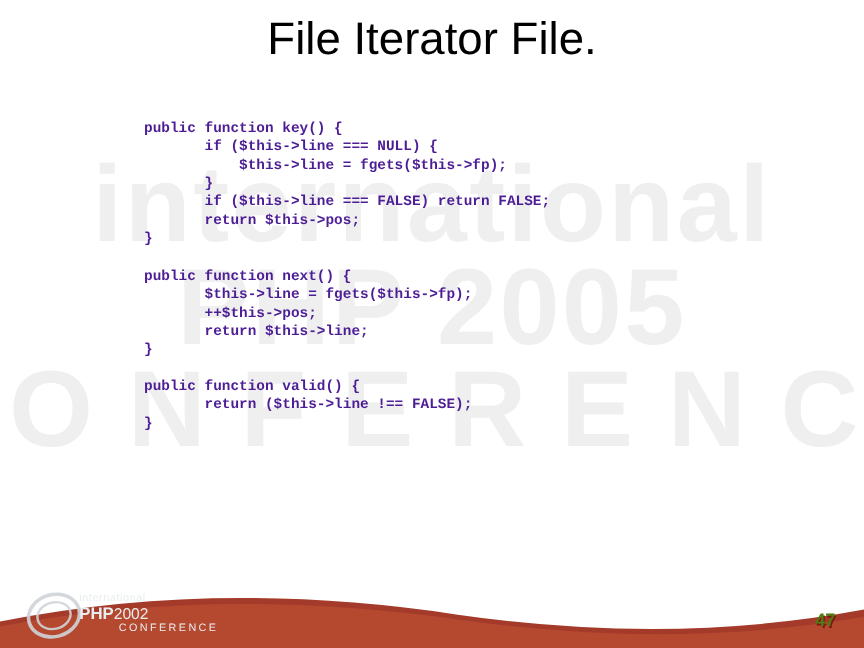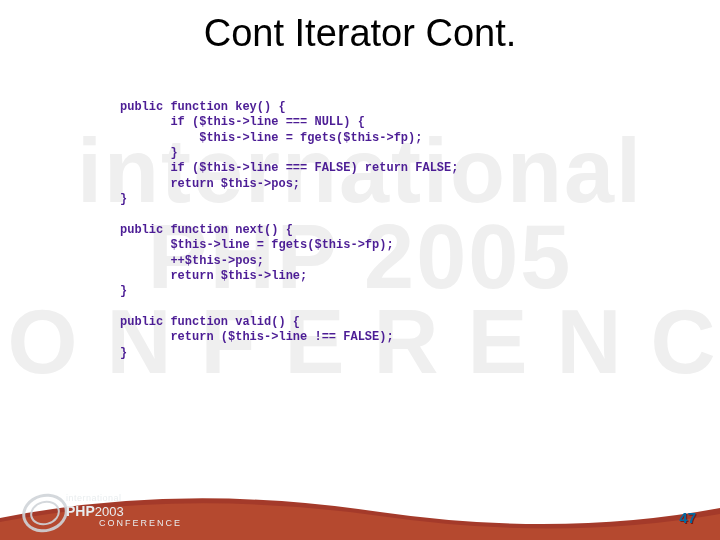--- a/index.html
+++ b/index.html
@@ -92,35 +92,35 @@
     color: #e9edef;
   }
   .logo-text .line1 { font-size: 9px; letter-spacing: 0.5px; }
   .logo-text .line2 { font-size: 14px; font-weight: 700; }
   .logo-text .line2 .year { font-weight: 400; font-size: 13px; }
   .logo-text .line3 { font-size: 9px; letter-spacing: 2px; margin-left: 33px; }
   .pagenum {
     position: absolute;
     right: 24px;
     bottom: 14px;
-    color: #0369a1;
+    color: #4d7c0f;
     font-size: 15px;
     font-weight: 700;
     z-index: 4;
     text-shadow: 1px 1px 0 #7a1a12;
   }
 </style>
 </head>
 <body>
 
 <div class="watermark">international
 PHP 2005
 C O N F E R E N C E</div>
 
-<h1 class="title">Cont Iterator Cont.</h1>
+<h1 class="title">File Iterator File.</h1>
 
 <pre class="code">public function key() {
        if ($this-&gt;line === NULL) {
            $this-&gt;line = fgets($this-&gt;fp);
        }
        if ($this-&gt;line === FALSE) return FALSE;
        return $this-&gt;pos;
 }
 
 public function next() {
@@ -139,19 +139,19 @@
       <path d="M0,30 Q180,-6 380,24 Q560,50 720,20 L720,52 L0,52 Z" fill="#a43a2a"></path>
       <path d="M0,34 Q180,0 380,28 Q560,54 720,26 L720,52 L0,52 Z" fill="#b5492f"></path>
     </svg>
   </div>
   <div class="logo">
     <div class="ellipse"></div>
     <div class="ellipse inner"></div>
     <div class="logo-text">
       <div class="line1">international</div>
       <div class="line2">
-        <span>PHP</span><span class="year">2003</span>
+        <span>PHP</span><span class="year">2002</span>
       </div>
       <div class="line3">CONFERENCE</div>
     </div>
   </div>
   <div class="pagenum">47</div>
 </div>
 
 </body></html>

